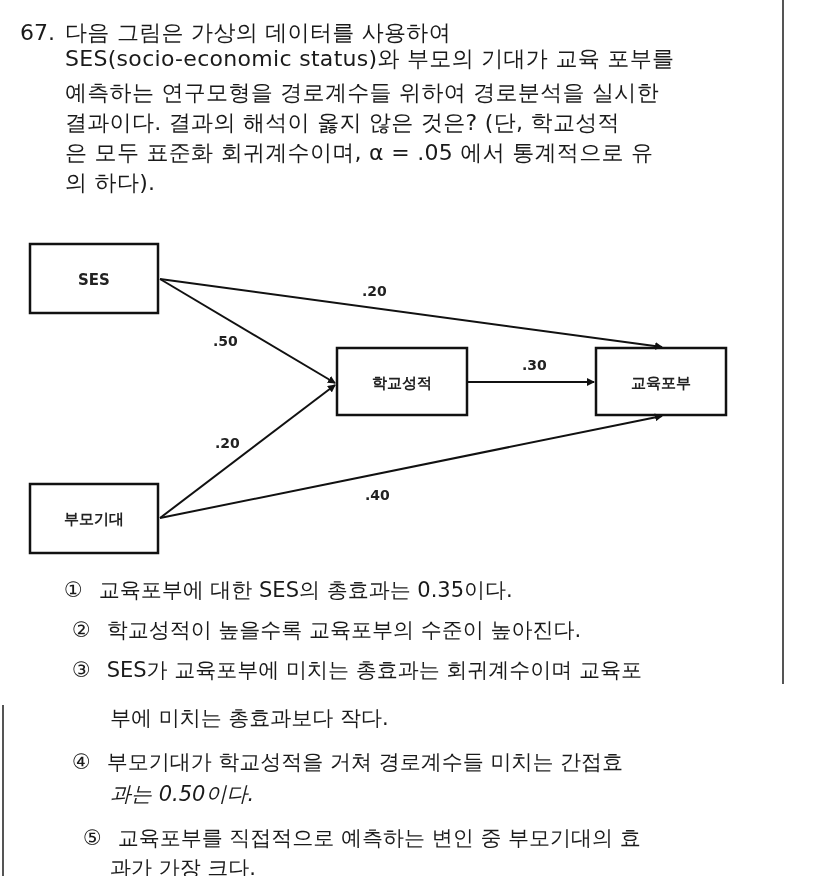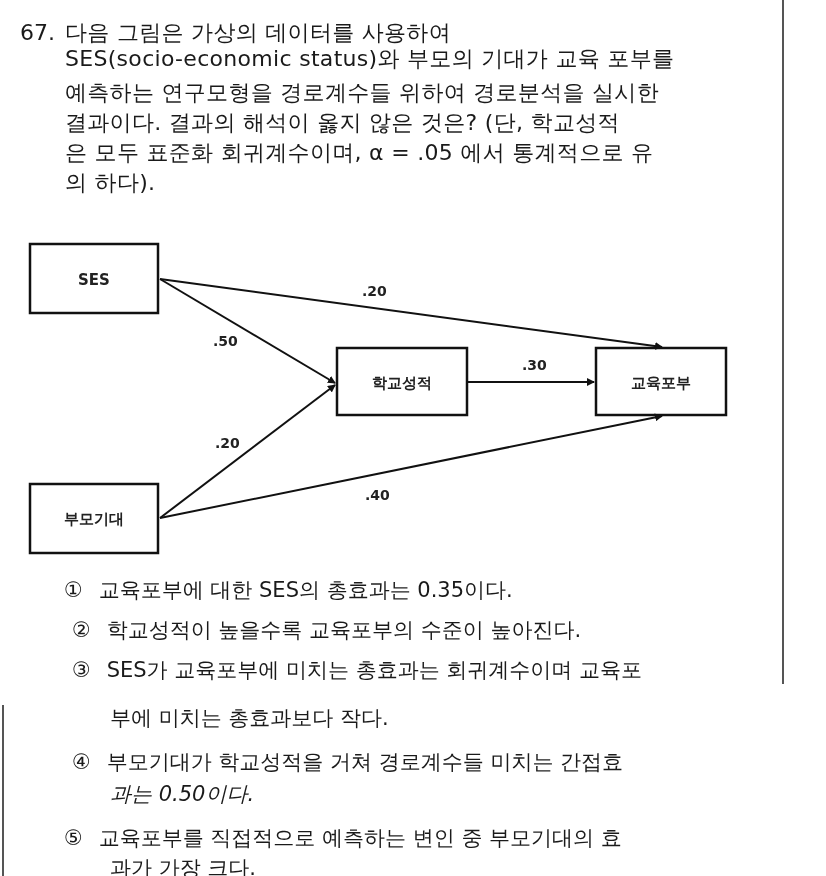--- a/index.html
+++ b/index.html
@@ -79,20 +79,20 @@
   <div class="choice-line" style="left:110px; top:704px;">
     <span>부에 미치는 총효과보다 작다.</span>
   </div>
   <div class="choice-line" style="left:72px; top:748px;">
     <span class="cnum">④</span>
     <span>부모기대가 학교성적을 거쳐 경로계수들 미치는 간접효</span>
   </div>
   <div class="choice-line" style="left:110px; top:780px;font-style:italic;">
     <span>과는 0.50이다.</span>
   </div>
-  <div class="choice-line" style="left:64px; top:824px;">
+  <div class="choice-line" style="left:83px; top:824px;">
     <span class="cnum">⑤</span>
     <span>교육포부를 직접적으로 예측하는 변인 중 부모기대의 효</span>
   </div>
   <div class="choice-line" style="left:110px; top:854px;">
     <span>과가 가장 크다.</span>
   </div>
 </div>
 
 </body></html>

